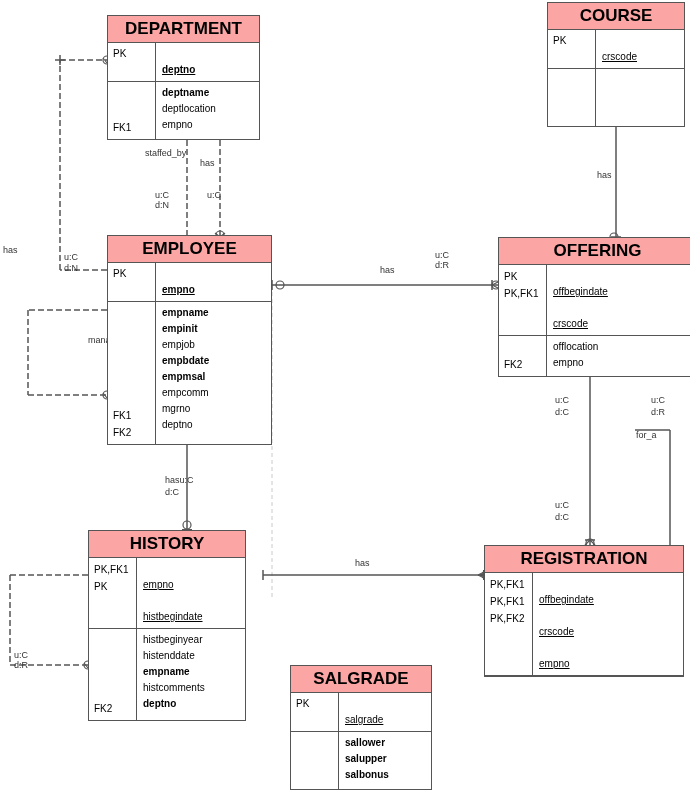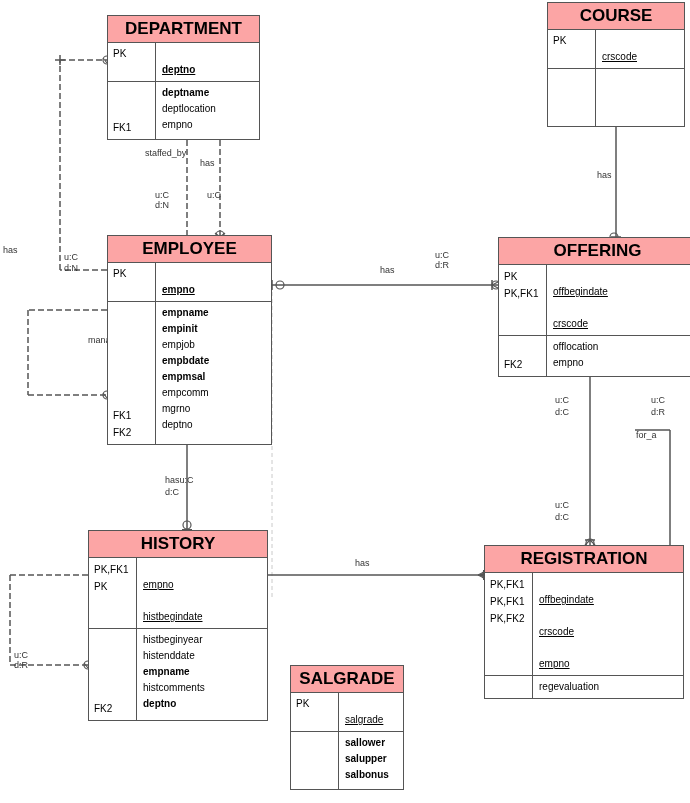--- a/index.html
+++ b/index.html
@@ -248,21 +248,21 @@
         <div>empjob</div>
         <div class="bold">empbdate</div>
         <div class="bold">empmsal</div>
         <div>empcomm</div>
         <div>mgrno</div>
         <div>deptno</div>
       </div>
     </div>
   </div>
 
-  <div class="entity-box" style="left:88px;top:530px;width:180px;">
+  <div class="entity-box" style="left:88px;top:530px;width:158px;">
     <div class="entity-header">HISTORY</div>
     <div class="section">
       <div class="pk-col" style="line-height:1.7">
         <div>PK,FK1</div>
         <div>PK</div>
       </div>
       <div class="attr-col">
         <div class="underline">empno</div>
         <div class="underline">histbegindate</div>
       </div>
@@ -335,29 +335,23 @@
         <div>PK,FK1</div>
         <div>PK,FK2</div>
       </div>
       <div class="attr-col">
         <div class="underline">offbegindate</div>
         <div class="underline">crscode</div>
         <div class="underline">empno</div>
       </div>
     </div>
     <div class="divider"></div>
-    <div class="section">
-      <div class="pk-col">&nbsp;</div>
-      <div class="attr-col">
-        <div>regevaluation</div>
-      </div>
-    </div>
-  </div>
-
-  <div class="entity-box" style="left:290px;top:665px;width:114px;">
+  </div>
+
+  <div class="entity-box" style="left:290px;top:665px;width:142px;">
     <div class="entity-header">SALGRADE</div>
     <div class="section">
       <div class="pk-col">PK</div>
       <div class="attr-col underline">salgrade</div>
     </div>
     <div class="divider"></div>
     <div class="section">
       <div class="pk-col" style="line-height:1.7">
         <div>&nbsp;</div>
         <div>&nbsp;</div>

